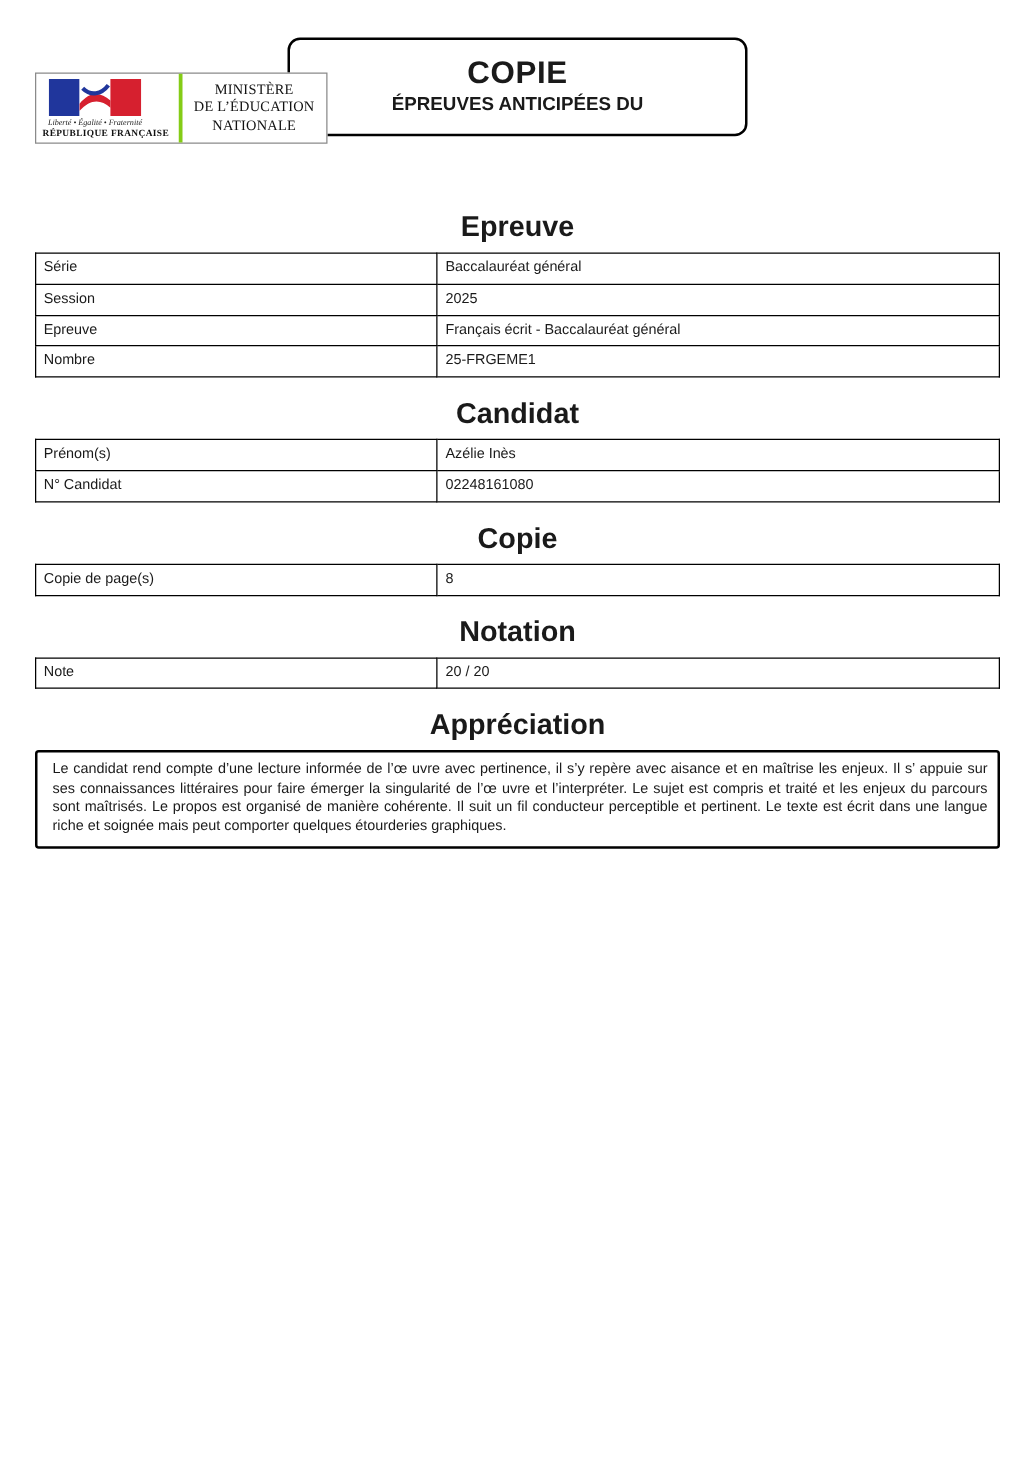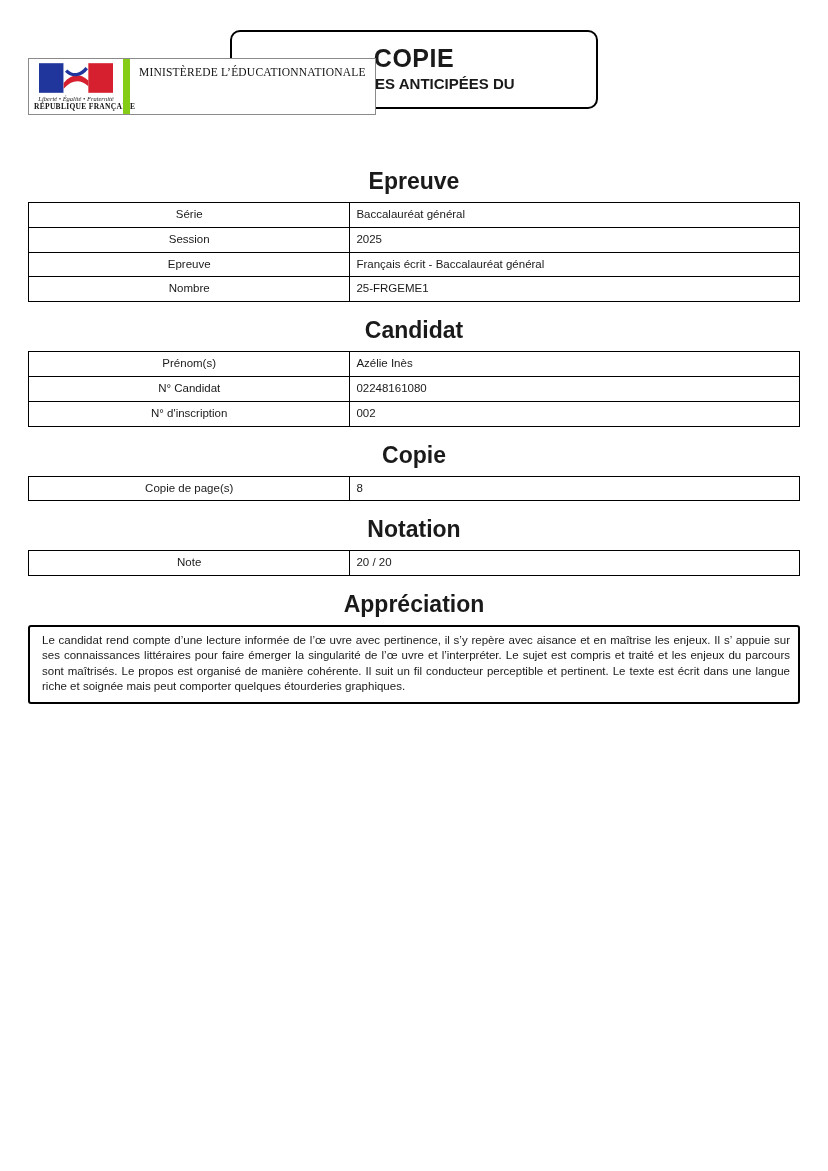--- a/index.html
+++ b/index.html
@@ -38,31 +38,32 @@
   }
   .logo-republic {
     font-family: "Liberation Serif", serif;
     font-weight: bold;
     font-size: 7.5px;
     letter-spacing: 0.3px;
     white-space: nowrap;
     color: #111;
   }
   .logo-right {
-    border-left: 7px solid #84cc16;
+    border-left: 3px solid #84cc16;
     padding: 6px 9px;
     display: flex;
-    flex-direction: row;
+    flex-direction: column;
     justify-content: center;
     text-align: center;
     font-family: "Liberation Serif", serif;
     font-size: 11.5px;
     line-height: 1.22;
     letter-spacing: 0.2px;
     color: #111;
+    margin-left: 20px;
   }
 
   .title-box {
     width: 368px;
     margin: 0 auto;
     border: 2px solid #000;
     border-radius: 10px;
     padding: 12px 10px 13px 10px;
     text-align: center;
     background: #fff;
@@ -95,21 +96,21 @@
     table-layout: fixed;
   }
   table.data-table td {
     border: 1px solid #000;
     font-size: 11.5px;
     line-height: 1.2;
     padding: 5px 6px 5px 6px;
     vertical-align: middle;
     overflow: hidden;
   }
-  table.data-table td.label { width: 40%; text-align: center; }
+  table.data-table td.label { width: 40%; }
 
   .appreciation-box {
     border: 2px solid #000;
     border-radius: 3px;
     padding: 6px 8px 8px 12px;
     font-size: 11.5px;
     line-height: 1.32;
     text-align: justify;
     margin-top: 4px;
   }
@@ -175,24 +176,20 @@
   <table class="data-table">
     <tbody>
       <tr>
         <td class="label">Prénom(s)</td>
         <td class="value">Azélie Inès</td>
       </tr>
       <tr>
         <td class="label">N° Candidat</td>
         <td class="value">02248161080</td>
       </tr>
-      <tr>
-        <td class="label">N° d'inscription</td>
-        <td class="value">002</td>
-      </tr>
     </tbody>
   </table>
 
   <div class="section-heading">Copie</div>
   <table class="data-table">
     <tbody>
       <tr>
         <td class="label">Copie de page(s)</td>
         <td class="value">8</td>
       </tr>

